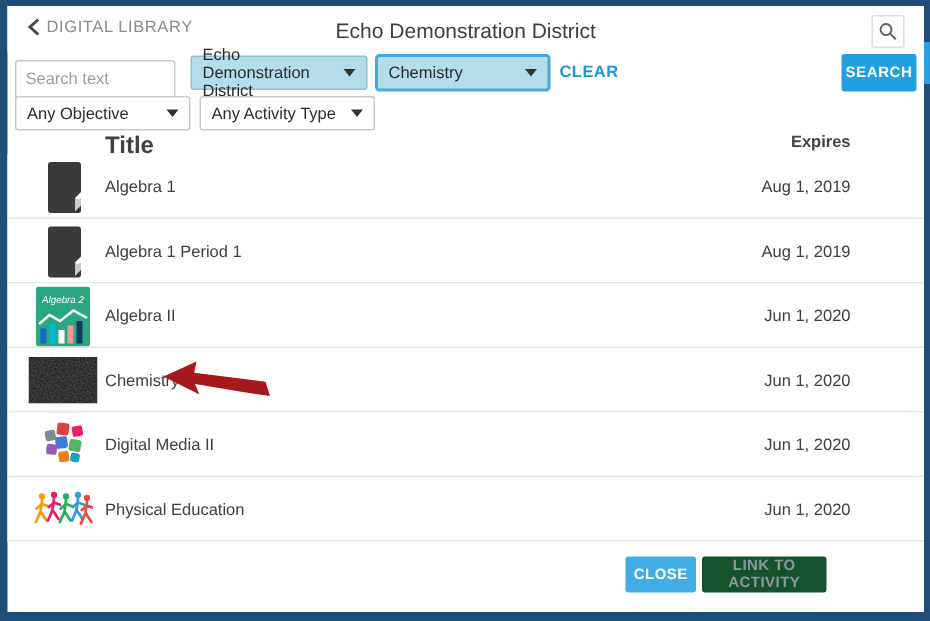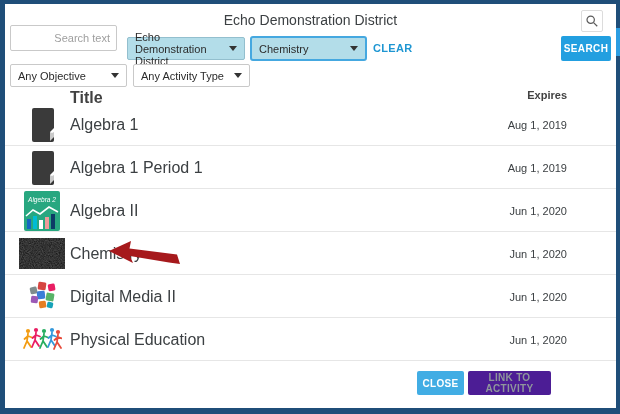--- a/index.html
+++ b/index.html
@@ -16,57 +16,63 @@
     background:#ffffff; z-index:2;
   }
   
   .hdr { position:absolute; top:0; left:0; right:0; height:31px; background:#fff; }
   .back { position:absolute; left:13px; top:8px; display:flex; align-items:center; gap:4px; cursor:pointer; }
   .back .lbl { font-size:11px; color:#8b8b8b; letter-spacing:.4px; }
   .title { position:absolute; left:0; right:0; top:8px; text-align:center; font-size:14px; color:#3c4043; }
   .srch-box { position:absolute; right:13px; top:6px; width:22px; height:22px; border:1px solid #dcdcdc; border-radius:2px; display:flex; align-items:center; justify-content:center; cursor:pointer; background:#fff; }
   
   .inp {
-    position:absolute; left:5px; top:21px; width:107px; height:23px;
+    position:absolute; left:5px; top:36px; width:107px; height:23px;
     border:1px solid #c9c9c9; border-radius:2px; padding:12px 6px; font-size:11px; color:#444;
-    font-family:"Liberation Sans", sans-serif; outline:none;text-align:right;
+    font-family:"Liberation Sans", sans-serif; outline:none;
   }
   .inp::placeholder { color:#9e9e9e; }
   .dd { position:absolute; display:flex; align-items:center; justify-content:space-between; padding:0 7px; font-size:11px; color:#2b2b2b; cursor:pointer; border-radius:2px; }
   .dd .caret { width:0; height:0; border-left:4px solid transparent; border-right:4px solid transparent; border-top:5px solid #333; margin-left:6px; flex:none; }
   .dd-district { left:122px; top:33px; width:118px; height:23px; background:#b3dde9; border:1px solid #93bfce; }
   .dd-course { left:245px; top:32px; width:117px; height:25px; background:#b3dde9; border:2px solid #45a8e0; border-radius:3px; }
   .clear { position:absolute; left:368px; top:38px; font-size:11px; color:#1e96d2; letter-spacing:.3px; cursor:pointer;font-weight:bold; }
   .btn-search { position:absolute; right:5px; top:32px; width:50px; height:25px; background:#229fe0; color:#fff; font-size:10px; font-weight:bold; letter-spacing:.4px; border:none; border-radius:2px; cursor:pointer; display:flex; align-items:center; justify-content:center; font-family:"Liberation Sans", sans-serif; }
   .dd-objective { left:5px; top:60px; width:117px; height:23px; background:#fff; border:1px solid #c9c9c9; }
   .dd-activity { left:128px; top:60px; width:117px; height:23px; background:#fff; border:1px solid #c9c9c9; }
   
   .thead { position:absolute; top:85px; left:0; right:0; height:14px; }
   .th-title { position:absolute; left:65px; font-size:16px; font-weight:bold; color:#424242; }
   .th-expires { position:absolute; right:49px; font-size:11px; font-weight:bold; color:#424242;margin-left:20px; }
   .rows { position:absolute; top:99px; left:0; right:0; }
   .row { position:relative; height:43px; border-bottom:1px solid #e6e6e6; cursor:pointer; background:#fff; }
   .row .icon-cell { position:absolute; left:12px; top:0; width:50px; height:43px; display:flex; align-items:center; justify-content:center; }
-  .row .r-title { position:absolute; left:65px; top:0; height:43px; display:flex; align-items:center; font-size:16px; color:#3c4043; }
+  .row .r-title { position:absolute; left:65px; top:0; height:43px; display:flex; align-items:center; font-size:11px; color:#3c4043; }
   .row .r-date { position:absolute; right:49px; top:0; height:43px; display:flex; align-items:center; font-size:11px; color:#3c4043; }
   .arrow-anno { position:absolute; left:103px; top:8px; width:74px; height:28px; pointer-events:none; }
   
   .btn { position:absolute; top:367px; height:24px; border:none; border-radius:2px; font-size:10px; font-weight:bold; letter-spacing:.3px; cursor:pointer; font-family:"Liberation Sans", sans-serif; display:flex; align-items:center; justify-content:center; }
   .btn-close { right:152px; width:47px; background:#41ade4; color:#fff;margin-left:24px; }
-  .btn-link  { right:65px;  width:83px; background:#4c1d95; color:#8f969c; }
+  .btn-link  { right:65px;  width:83px; background:#14532d; color:#8f969c; }
   .btn-copy  { right:1px;   width:60px; background:#e9f4fb; color:#8f969c; }
 </style>
 </head>
 <body>
 
 <div class="edge-accent"></div>
 
 <div class="dialog">
 
   <div class="hdr">
+    <div class="back">
+      <svg width="9" height="12" viewBox="0 0 9 12">
+          <path d="M7.5,1 L2,6 L7.5,11" stroke="#4a4a4a" stroke-width="2" fill="none"></path>
+        </svg>
+      <span class="lbl">DIGITAL LIBRARY</span>
+    </div>
     <div class="title">Echo Demonstration District</div>
     <div class="srch-box">
       <svg width="14" height="14" viewBox="0 0 16 16">
           <circle cx="6.5" cy="6.5" r="4.2" stroke="#5a5a5a" stroke-width="1.4" fill="none"></circle>
           <line x1="9.8" y1="9.8" x2="14" y2="14" stroke="#5a5a5a" stroke-width="1.4"></line>
         </svg>
     </div>
   </div>
 
   <input class="inp" type="text" placeholder="Search text" style="">

